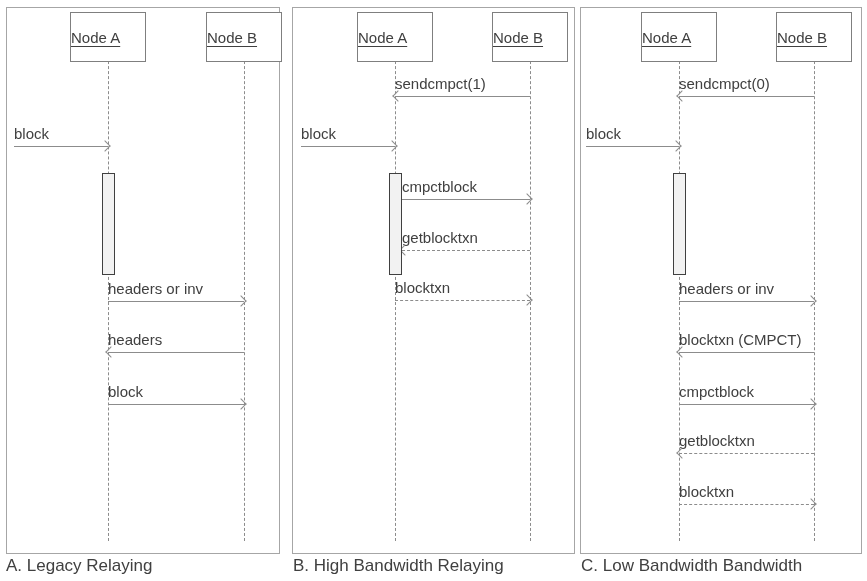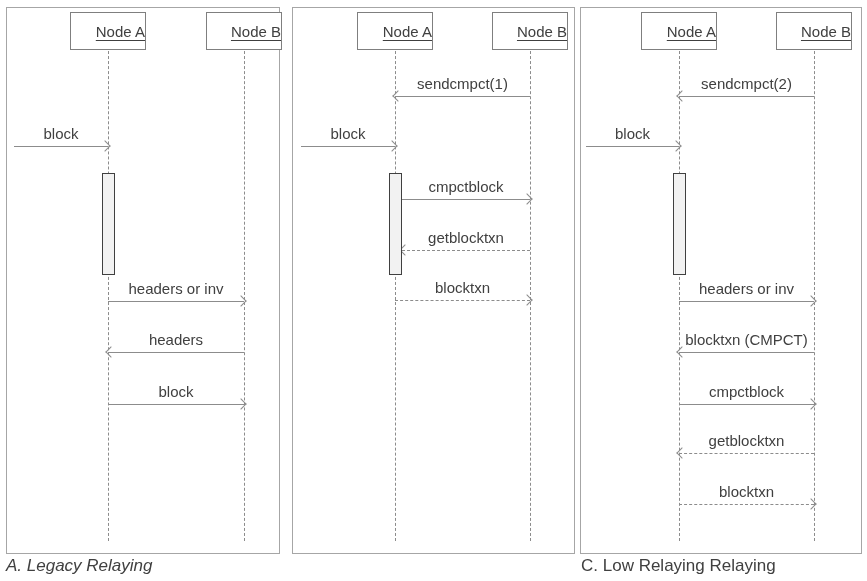--- a/index.html
+++ b/index.html
@@ -5,39 +5,39 @@
   html, body { margin:0; padding:0; background:#ffffff; }
   #stage {
     position:relative; width:867px; height:581px; background:#ffffff;
     font-family:"Liberation Sans", sans-serif; overflow:hidden;
   }
   .panel {
     position:absolute; top:7px; height:547px;
     border:1px solid #a6a6a6; background:#ffffff; box-sizing:border-box;
   }
   .node-box {
-    position:absolute; top:4px; width:76px; height:38px;
+    position:absolute; top:4px; width:76px; height:50px;
     border:1px solid #7f7f7f; background:#ffffff; box-sizing:border-box;
-    display:flex; align-items:center; justify-content:flex-end;
+    display:flex; align-items:center; justify-content:flex-start;
   }
   .node-label {
     font-size:15px; color:#404040;
     text-decoration:underline; text-underline-offset:3px; white-space:nowrap;
   }
   .lifeline {
     position:absolute; top:38px; height:495px; width:0;
     border-left:1px dashed #8c8c8c;
   }
   .activation {
     position:absolute; width:13px; top:165px; height:102px;
     border:1px solid #404040; background:#f2f2f2; box-sizing:border-box; z-index:3;
   }
   .msg { position:absolute; height:0; z-index:2; }
   .msg .lbl {
-    position:absolute; bottom:4px; left:0; right:0; text-align:center;
+    position:absolute; bottom:4px; left:0; right:0; text-align:left;
     font-size:15px; color:#404040; white-space:nowrap;
   }
   .msg .line {
     position:absolute; top:0; left:0; right:0; height:0;
     border-top:1px solid #8c8c8c;
   }
   .msg.dashed .line { border-top-style:dashed; }
   .head { position:absolute; width:8px; height:8px; top:-4px; box-sizing:border-box; }
   .head.right {
     right:-1px;
@@ -147,21 +147,21 @@
     <div class="node-box" style="left:60px;">
       <span class="node-label">Node A</span>
     </div>
     <div class="node-box" style="left:195px;">
       <span class="node-label">Node B</span>
     </div>
 
     <div class="activation" style="left:92px;"></div>
 
     <div class="msg" style="left:98px; top:88px; width:135px;">
-      <span class="lbl">sendcmpct(2)</span>
+      <span class="lbl">sendcmpct(0)</span>
       <span class="line"></span>
       <span class="head left"></span>
     </div>
 
     <div class="msg" style="left:5px; top:138px; width:93px;">
       <span class="lbl">block</span>
       <span class="line"></span>
       <span class="head right"></span>
     </div>
 
@@ -189,16 +189,17 @@
       <span class="head left"></span>
     </div>
 
     <div class="msg dashed" style="left:98px; top:496px; width:135px;">
       <span class="lbl">blocktxn</span>
       <span class="line"></span>
       <span class="head right"></span>
     </div>
   </div>
 
-  <div class="caption" style="left:6px;font-style:italic;">A. Legacy Relaying</div>
-  <div class="caption" style="left:581px;">C. Low Relaying Relaying</div>
+  <div class="caption" style="left:6px;">A. Legacy Relaying</div>
+  <div class="caption" style="left:293px;">B. High Bandwidth Relaying</div>
+  <div class="caption" style="left:581px;">C. Low Bandwidth Bandwidth</div>
 
 </div>
 
 </body></html>

